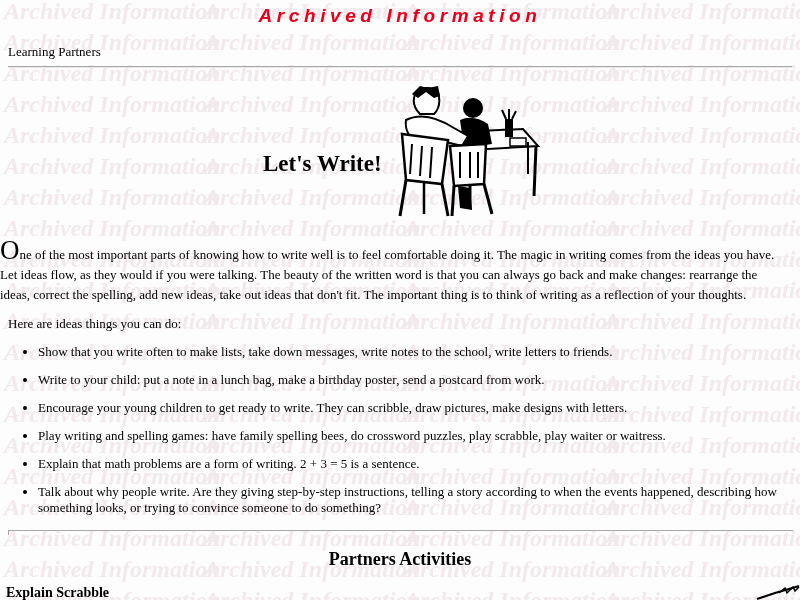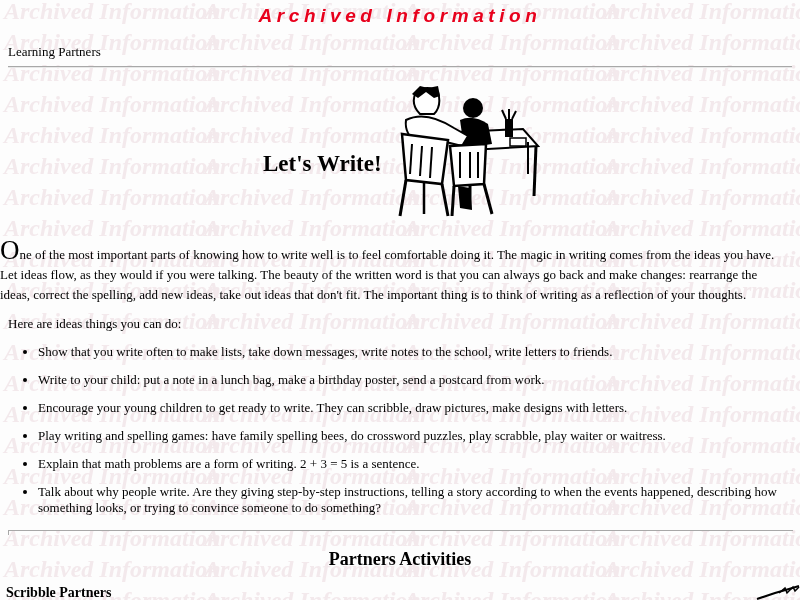--- a/index.html
+++ b/index.html
@@ -142,19 +142,19 @@
     <li>Write to your child: put a note in a lunch bag, make a birthday poster, send a postcard from work.</li>
     <li>Encourage your young children to get ready to write. They can scribble, draw pictures, make designs with letters.</li>
     <li>Play writing and spelling games: have family spelling bees, do crossword puzzles, play scrabble, play waiter or waitress.</li>
     <li>Explain that math problems are a form of writing. 2 + 3 = 5 is a sentence.</li>
     <li>Talk about why people write. Are they giving step-by-step instructions, telling a story according to when the events happened, describing how something looks, or trying to convince someone to do something?</li>
   </ul>
 
   <hr class="rule" style="top:530px; border-left:1px solid #a8a8a8; height:4px; border-bottom:none;">
 
   <div class="section-title">Partners Activities</div>
-  <div class="subheading">Scribble Partners</div>
+  <div class="subheading">Explain Scrabble</div>
 
   <svg class="corner-art" viewBox="0 0 45 15">
     <path d="M2,14 L20,8 L34,4 L44,1" stroke="#000" stroke-width="2" fill="none"></path>
     <path d="M24,8 L30,3 L32,8 L38,2 L40,6 L44,2" stroke="#000" stroke-width="1.5" fill="none"></path>
   </svg>
 </div>
 
 </body></html>

